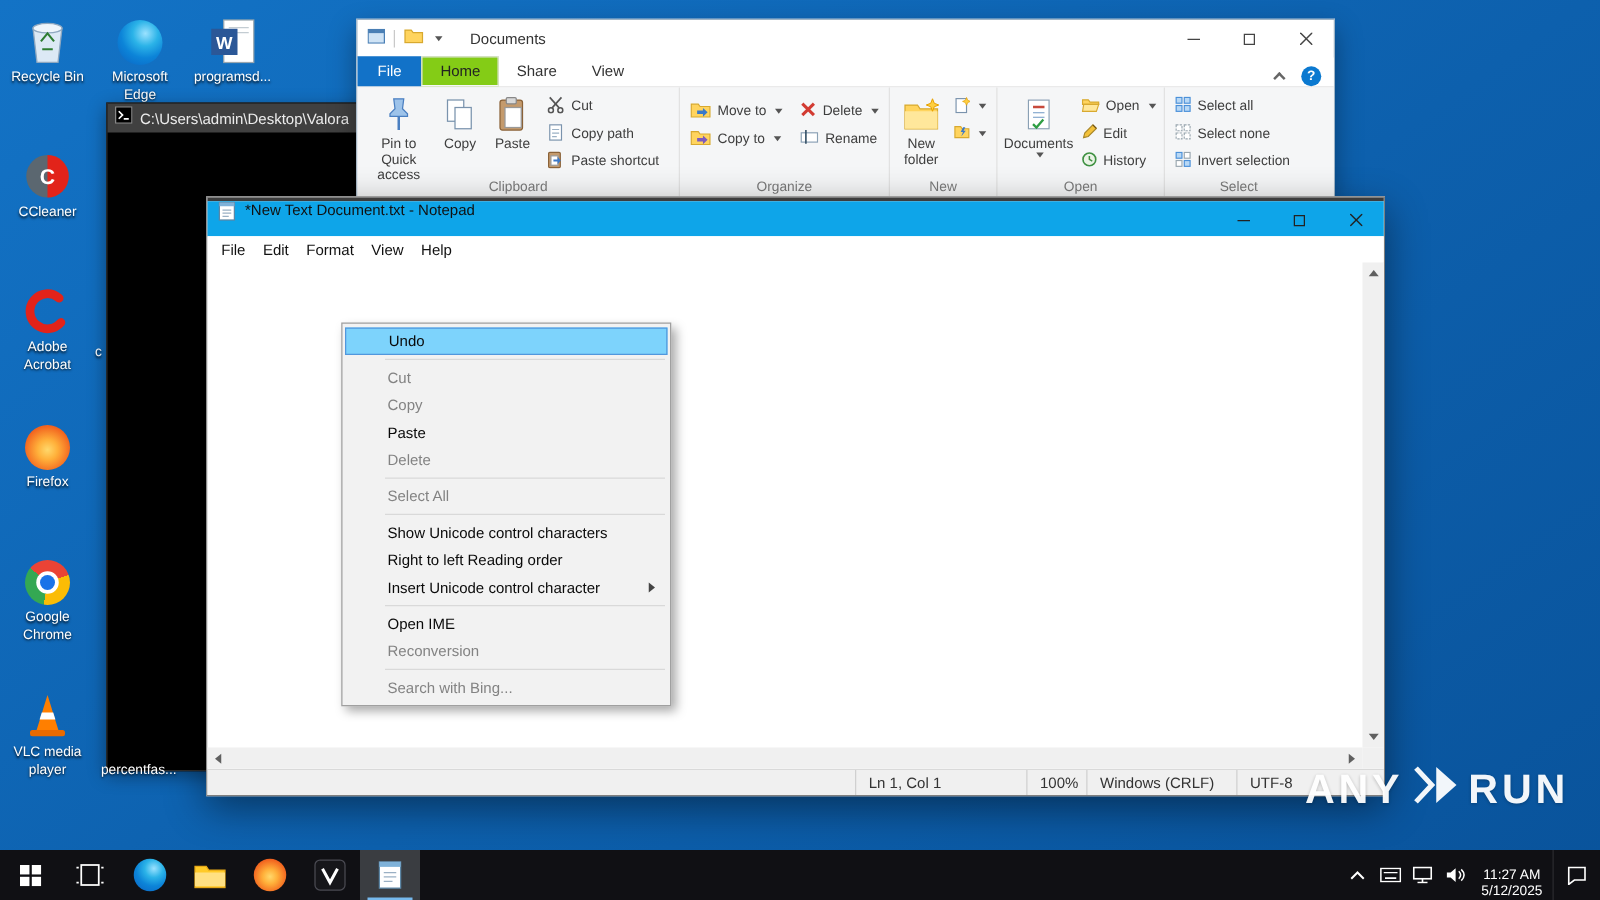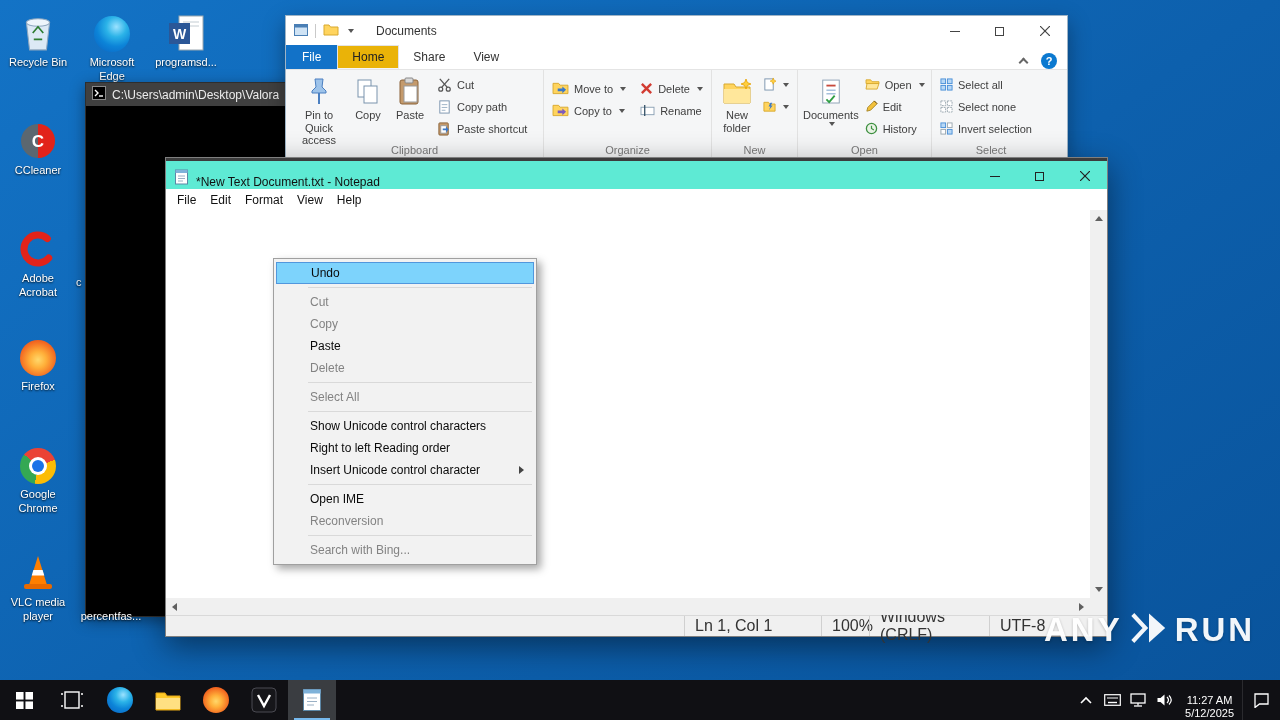--- a/index.html
+++ b/index.html
@@ -30,53 +30,53 @@
   .qat{display:flex;align-items:center;gap:7px}
   .qat-sep{width:1px;height:14px;background:#c9c9c9}
   .ex-title{font-size:12px;color:#333;margin-left:22px}
   .ex-controls{margin-left:auto;display:flex;height:30px}
   .wbtn{width:45px;height:30px;display:flex;align-items:center;justify-content:center}
   .ic-min{width:10px;height:1px;background:#444}
   .ic-max{width:9px;height:9px;border:1px solid #444}
   .ex-tabs{height:24px;display:flex;align-items:flex-end;background:#fff;border-bottom:1px solid #e4e4e4;padding-left:0}
   .extab{height:24px;padding:0 14px;font-size:12px;display:flex;align-items:center;color:#333}
   .extab.file{background:#1272c8;color:#fff;padding:0 16px}
-  .extab.sel{background:#eab308;border:1px solid #e4e4e4;border-bottom:1px solid #f5f6f7;color:#222}
+  .extab.sel{background:#84cc16;border:1px solid #e4e4e4;border-bottom:1px solid #f5f6f7;color:#222}
   .ex-tabs-right{margin-left:auto;display:flex;align-items:center;gap:14px;padding-right:10px}
   .chev-up{width:7px;height:7px;border-left:2px solid #666;border-top:2px solid #666;transform:rotate(45deg);margin-top:3px}
   .help-btn{width:16px;height:16px;border-radius:50%;background:#0b79d0;color:#fff;font-size:11px;font-weight:bold;display:flex;align-items:center;justify-content:center}
   .ex-ribbon{flex:1;background:#f5f6f7;display:flex}
   .rgroup{border-right:1px solid #e2e2e2;display:flex;flex-direction:column}
   .rg-content{height:72px;display:flex;align-items:flex-start;padding:4px 5px 0 5px}
   .rg-label{font-size:11px;color:#7a7a7a;text-align:center;padding:0 0 2px 0;margin-top:auto}
   .big-btn{width:56px;display:flex;flex-direction:column;align-items:center;font-size:11px;color:#3e3e3e;text-align:center;line-height:1.15;padding-top:1px}
   .big-btn .bb-icon{height:34px;display:flex;align-items:center;justify-content:center}
   .small-col{display:flex;flex-direction:column;justify-content:flex-start;margin-left:3px}
   .small-btn{height:22px;display:flex;align-items:center;gap:5px;font-size:11px;color:#3e3e3e;white-space:nowrap;padding:0 3px}
   .caret{width:0;height:0;border-left:3.5px solid transparent;border-right:3.5px solid transparent;border-top:4px solid #555;display:inline-block;margin-left:2px}
 
   
   .notepad{position:absolute;left:165px;top:157px;width:943px;height:480px;z-index:5;background:#fff;border:1px solid #7f7f7f;box-shadow:0 10px 30px rgba(0,0,0,.45);display:flex;flex-direction:column}
   .np-topedge{height:3px;background:#3c3c3c}
-  .np-titlebar{height:28px;display:flex;align-items:flex-end;padding-left:8px;background:#5eead4}
+  .np-titlebar{height:28px;display:flex;align-items:flex-start;padding-left:8px;background:#0ea5e9}
   .np-title{font-size:12px;color:#111;margin-left:7px}
   .np-controls{margin-left:auto;display:flex;height:28px}
   .np-menubar{height:21px;display:flex;align-items:center;background:#fff;padding-left:4px}
   .np-menu-item{font-size:12px;color:#111;padding:0 7px;height:21px;display:flex;align-items:center}
   .np-body{position:relative;flex:1;background:#fff}
   .vscroll{position:absolute;top:0;right:0;bottom:17px;width:17px;background:#f0f0f0;display:flex;flex-direction:column;justify-content:space-between}
   .hscroll{position:absolute;left:0;right:17px;bottom:0;height:17px;background:#f0f0f0;display:flex;justify-content:space-between}
   .corner{position:absolute;right:0;bottom:0;width:17px;height:17px;background:#f0f0f0}
   .sbtn{width:17px;height:17px;display:flex;align-items:center;justify-content:center}
   .tri{width:0;height:0}
   .tri.up{border-left:4px solid transparent;border-right:4px solid transparent;border-bottom:5px solid #606060}
   .tri.down{border-left:4px solid transparent;border-right:4px solid transparent;border-top:5px solid #606060}
   .tri.left{border-top:4px solid transparent;border-bottom:4px solid transparent;border-right:5px solid #606060}
   .tri.right{border-top:4px solid transparent;border-bottom:4px solid transparent;border-left:5px solid #606060}
-  .np-status{height:21px;border-top:1px solid #d9d9d9;background:#f0f0f0;display:flex;align-items:stretch;font-size:16px;color:#333}
+  .np-status{height:21px;border-top:1px solid #d9d9d9;background:#f0f0f0;display:flex;align-items:stretch;font-size:12px;color:#333}
   .seg{display:flex;align-items:center;padding:0 10px;border-left:1px solid #d0d0d0}
   .seg.grow{flex:1;border-left:none}
   .seg.w1{width:137px}.seg.w2{width:48px}.seg.w3{width:120px}.seg.w4{width:118px}
 
   
   .ctxmenu{position:absolute;left:273px;top:258px;width:264px;z-index:6;background:#f2f2f2;border:1px solid #a0a0a0;box-shadow:4px 4px 8px rgba(0,0,0,.35);padding:3px 0;font-size:12px}
   .cm-item{height:22px;display:flex;align-items:center;padding-left:34px;padding-right:10px;color:#0a0a0a;margin:0 2px}
   .cm-item.disabled{color:#838383}
   .cm-item.selected{background:#7dd3fc;border:1px solid #5197dd}
   .cm-sep{height:1px;background:#d9d9d9;margin:3px 4px 3px 34px}

